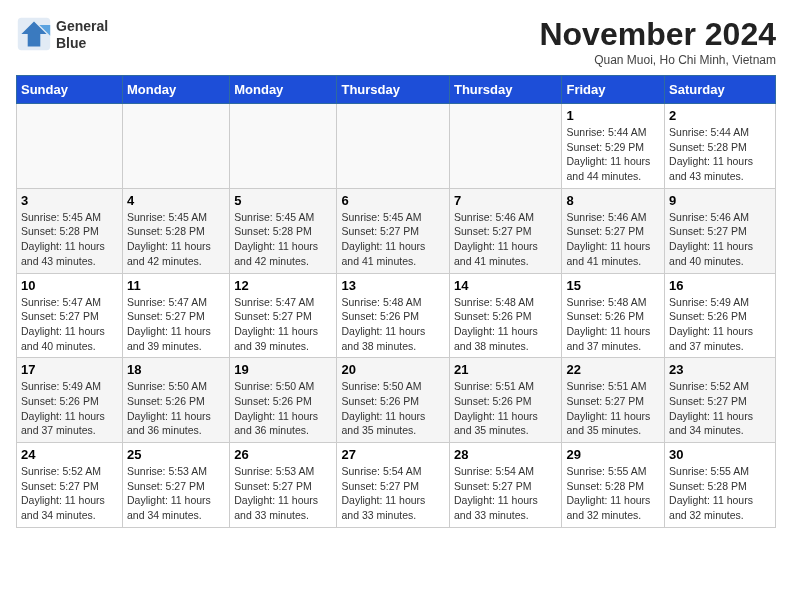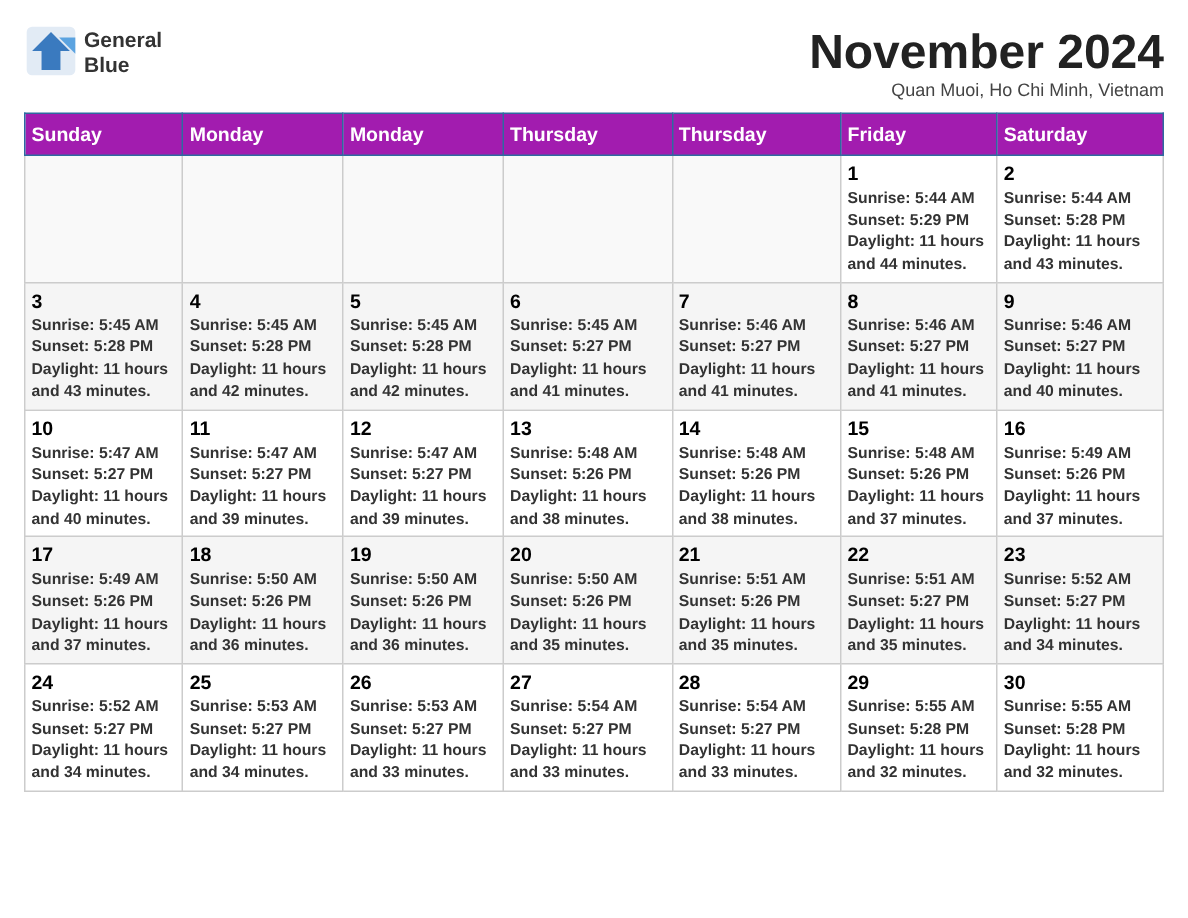--- a/index.html
+++ b/index.html
@@ -43,21 +43,21 @@
     .location {
       font-size: 12px;
       color: #444;
     }
     table {
       width: 100%;
       border-collapse: collapse;
       font-size: 11px;
     }
     thead tr th {
-      background-color: #a21caf;
+      background-color: #1d4ed8;
       color: #fff;
       padding: 6px 4px;
       text-align: left;
       font-size: 13px;
       font-weight: bold;
       border: 1px solid #2e6aa0;
     }
     tbody tr td {
       border: 1px solid #ccc;
       vertical-align: top;
@@ -71,21 +71,20 @@
     .day-num {
       font-weight: bold;
       font-size: 13px;
       display: block;
       margin-bottom: 2px;
     }
     .day-info {
       font-size: 10.5px;
       color: #333;
       line-height: 1.4;
-      font-weight: bold;
     }
     td.empty {
       background: #f9f9f9;
     }
   </style>
 </head>
 <body>
 
 <div class="header-area">
   <div class="logo">

